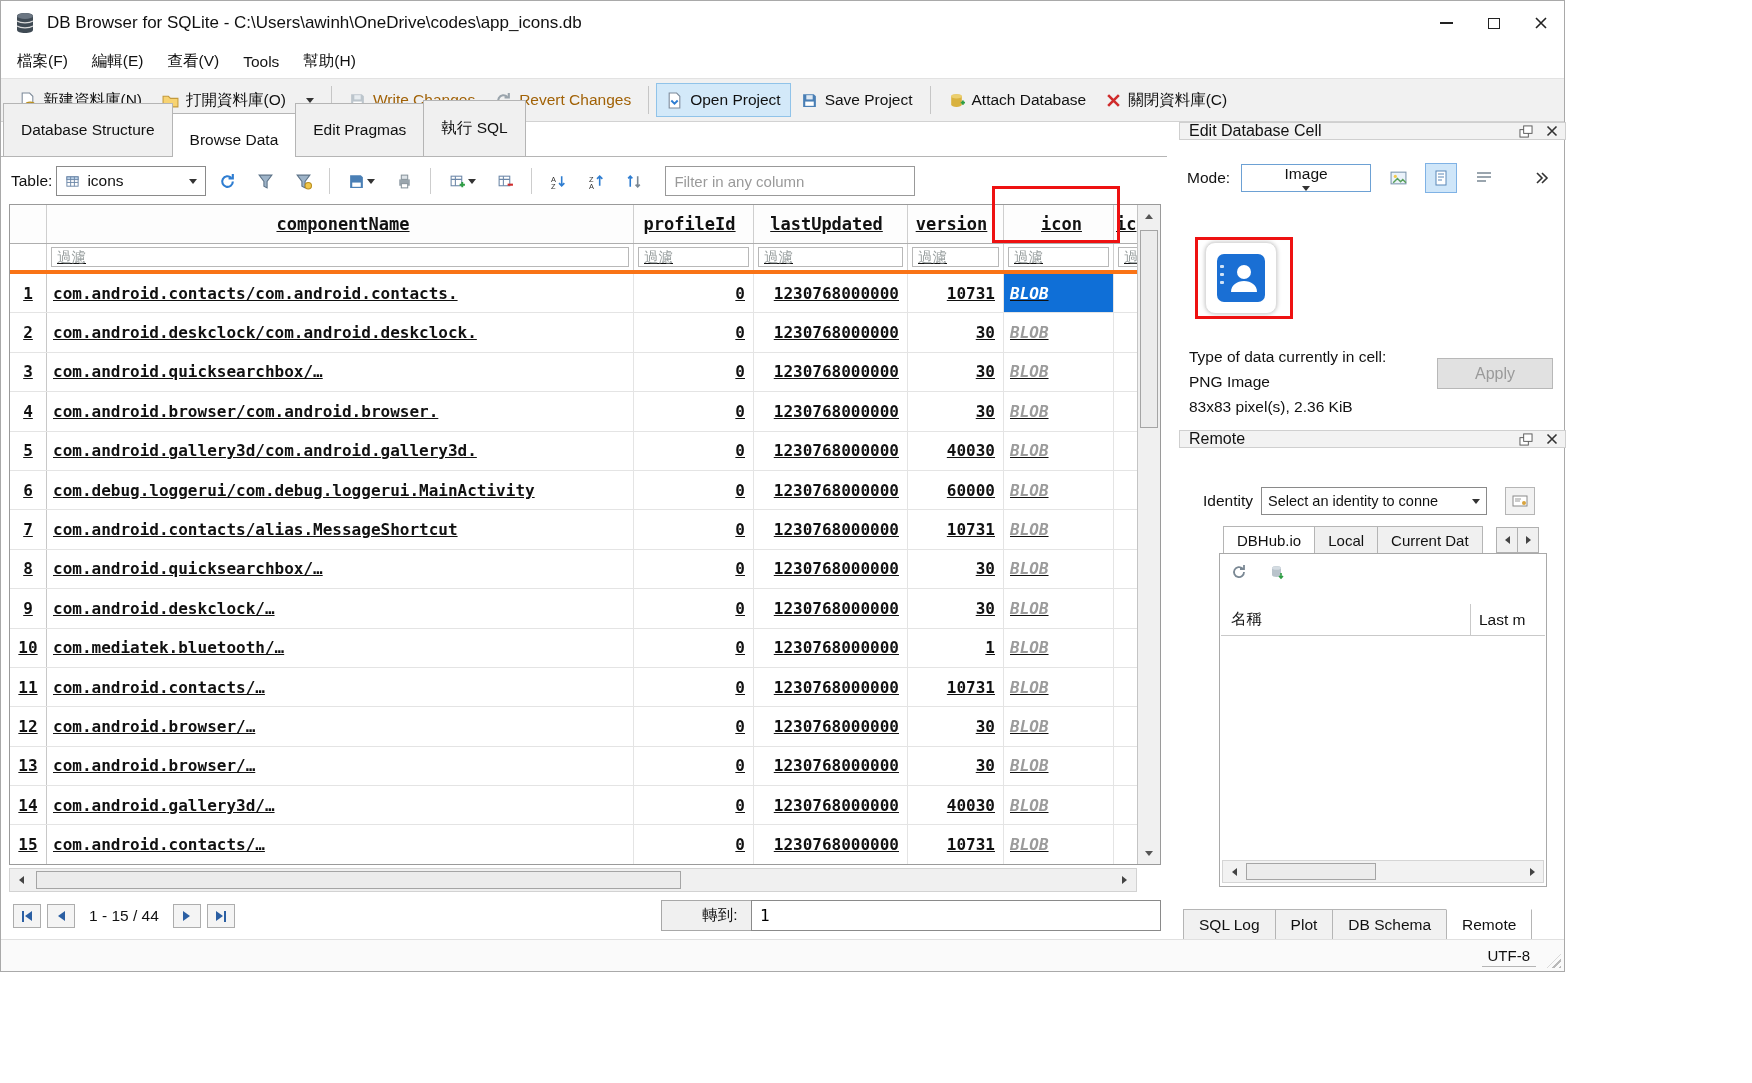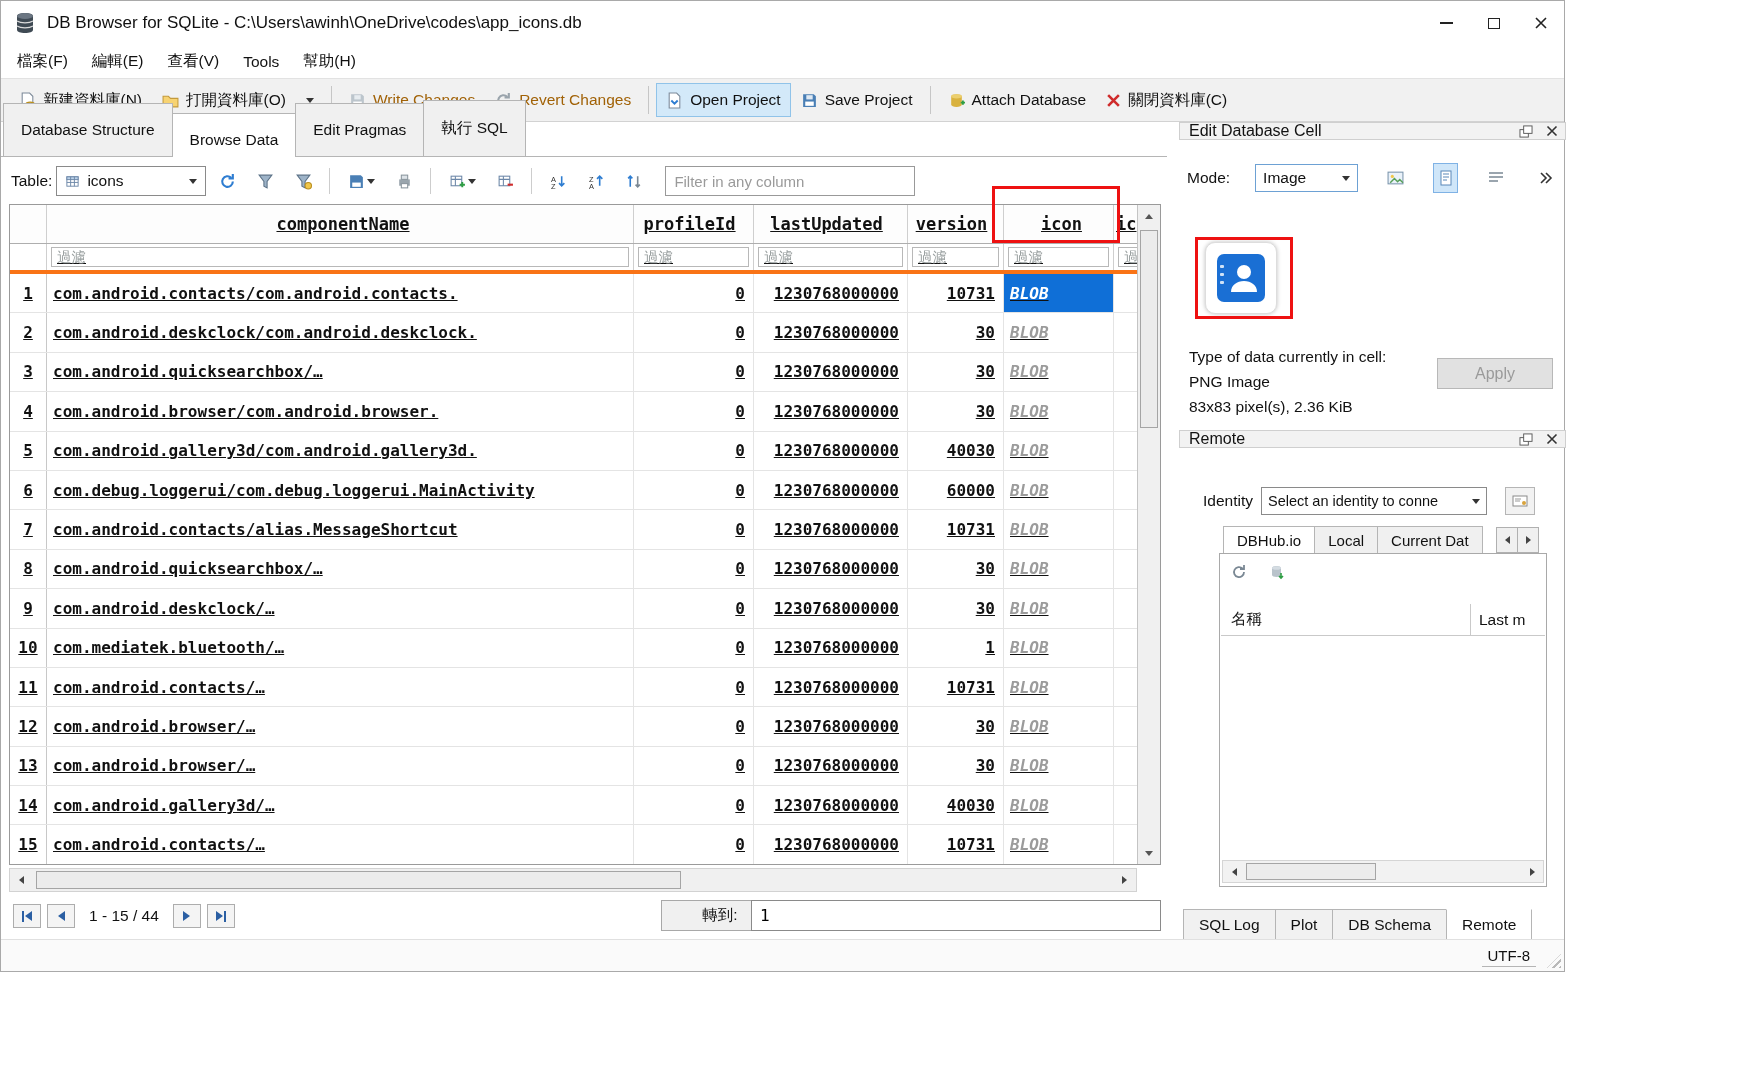--- a/index.html
+++ b/index.html
@@ -120,23 +120,23 @@
                 font-family:"DejaVu Sans Mono",monospace; }
 
   
   .panel-header { position:absolute; left:0; right:0; height:18px; background:#f2f2f2;
                   border:1px solid #cfcfcf; display:flex; align-items:center;
                   padding-left:9px; font-size:16px; }
   .panel-btns { margin-left:auto; display:flex; align-items:center; }
   .panel-btn { width:26px; height:24px; display:flex; align-items:center; justify-content:center; }
 
   .mode-row { position:absolute; left:8px; right:8px; top:40px; height:32px;
-              display:flex; align-items:center; gap:25px; font-size:15.5px; }
+              display:flex; align-items:center; gap:11px; font-size:15.5px; }
   .mode-combo { width:130px; height:28px; border:1px solid #6da1d4; background:#fff;
-                display:flex; align-items:center; padding:0 7px; }
+                display:flex; align-items:center; padding:0 7px;flex-direction:column; }
   .mode-combo .lbl { flex:1; }
   .sq-btn { width:32px; height:30px; display:flex; align-items:center; justify-content:center;
             border:1px solid transparent; }
   .sq-btn.active { background:#cfe6f9; border:1px solid #7fb2e5; }
 
   .preview { position:absolute; left:8px; right:8px; top:84px; height:140px; background:#fff; }
   .icon-card { position:absolute; left:18px; top:36px; width:72px; height:72px; background:#fff;
                border:1px solid #ddd; border-radius:10px; box-shadow:0 0 4px rgba(0,0,0,.25);
                display:flex; align-items:center; justify-content:center; }
 

